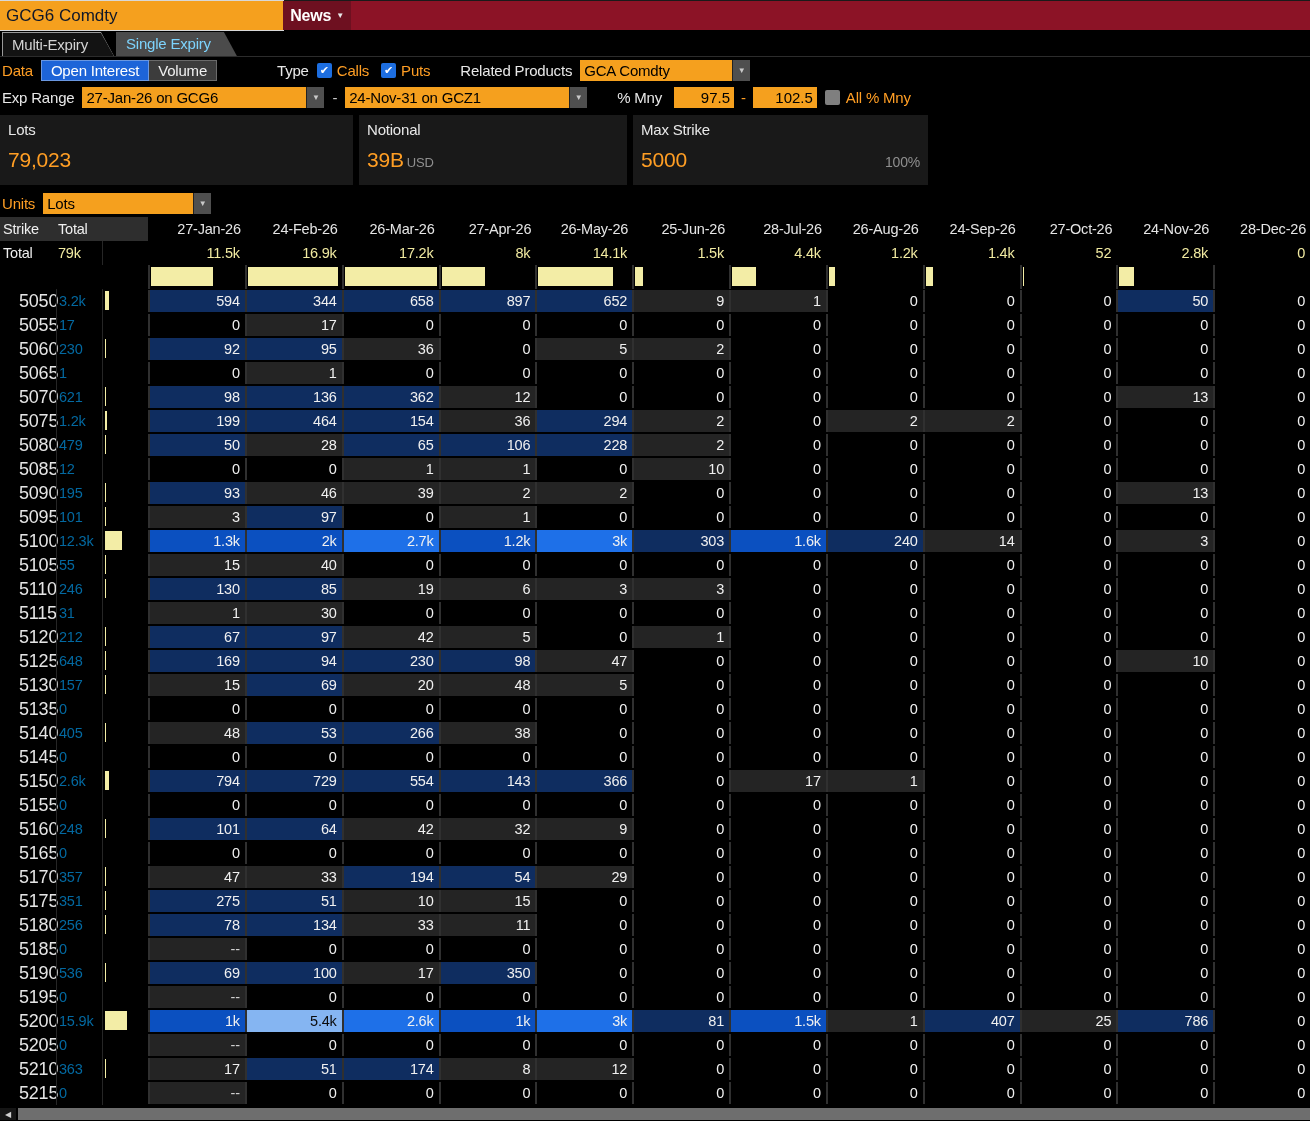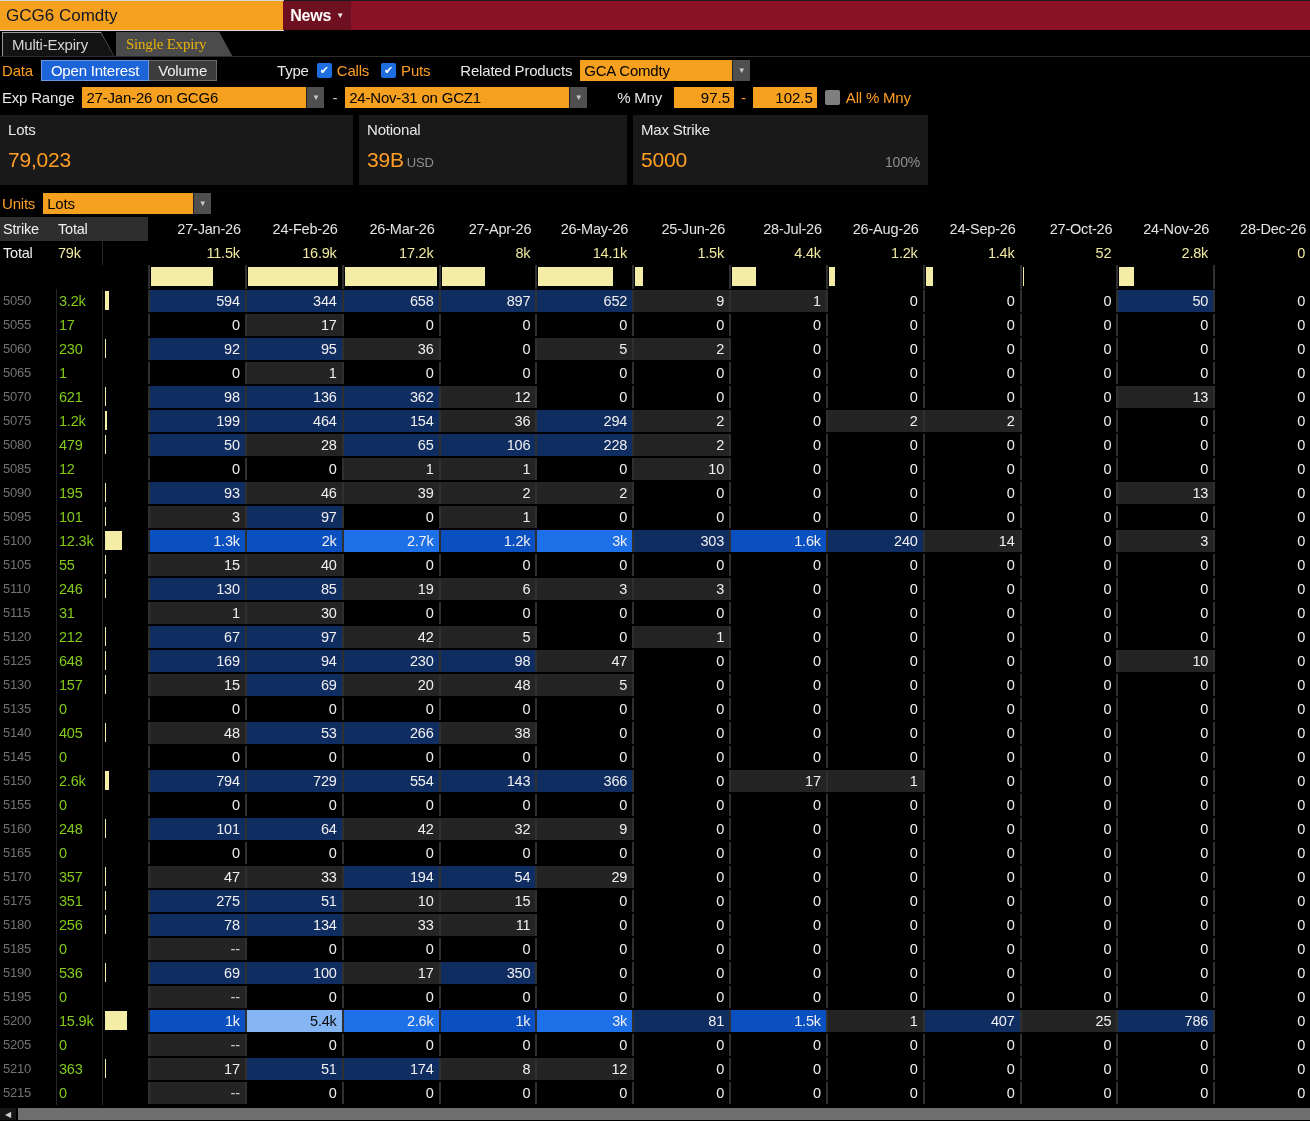--- a/index.html
+++ b/index.html
@@ -13,21 +13,21 @@
              display:flex;align-items:center;justify-content:center;gap:5px;cursor:pointer;}
   .news-menu .arrow{font-size:8px;font-weight:normal;color:#e8e8e8;}
   
   .tab-bar{height:27px;background:#000;display:flex;align-items:flex-end;gap:2px;padding-left:2px;
            border-bottom:1px solid #2c2c2c;box-sizing:border-box;}
   .tab{height:24px;line-height:24px;font-size:15px;cursor:pointer;
        clip-path:polygon(0 0,calc(100% - 13px) 0,100% 100%,0 100%);padding:0 26px 0 10px;}
   .tab.active{background:#9a9a9a;color:#d4d4d4;position:relative;}
   .tab.active .tab-inner{position:absolute;inset:1px 0 0 1px;background:#131313;
        clip-path:polygon(0 0,calc(100% - 13px) 0,100% 100%,0 100%);padding:0 26px 0 9px;line-height:23px;}
-  .tab.inactive{background:#4b4b4b;color:#eab308;font-family:Liberation Serif, serif;}
+  .tab.inactive{background:#4b4b4b;color:#7dd3fc;}
   
   .ctrl-row{height:27px;display:flex;align-items:center;font-size:15px;padding-left:2px;}
   .lbl-orange{color:#ff9e24;}
   .lbl-white{color:#e8e8e8;}
   .btn{height:21px;line-height:20px;padding:0 9px;font-size:15px;cursor:pointer;box-sizing:border-box;}
   .btn.sel{background:#1d64d8;color:#fff;border:1px solid #6a97e0;}
   .btn.unsel{background:#3c3c3c;color:#f0f0f0;border:1px solid #6a6a6a;border-left:none;}
   .chk{width:15px;height:15px;border-radius:2px;display:inline-flex;align-items:center;justify-content:center;
        font-size:11px;color:#fff;cursor:pointer;}
   .chk.on{background:#1d6ee0;}
@@ -47,22 +47,22 @@
   .panel .p-unit{color:#8f8f8f;font-size:13px;margin-left:3px;}
   .panel .p-right{color:#8f8f8f;font-size:14px;margin-left:auto;}
   
   .units-row{height:28px;display:flex;align-items:center;font-size:15px;padding-left:2px;}
   
   .grid-row{display:grid;grid-template-columns:56px 46px 46px repeat(12,1fr);height:24px;}
   .hdr-left{grid-column:1/4;background:#2e2e2e;display:flex;font-size:14.5px;color:#f0f0f0;line-height:24px;}
   .hdr-left .h-strike{width:56px;padding-left:3px;box-sizing:border-box;}
   .hdr-left .h-total{padding-left:2px;}
   .hdr-date{color:#e5e5e5;font-size:14.5px;text-align:right;padding-right:4px;line-height:24px;white-space:nowrap;}
-  .c-strike{color:#737373;font-size:13px;line-height:24px;padding-left:3px;}
-  .c-total{color:#84cc16;font-size:14.5px;line-height:24px;padding-left:2px;border-left:1px solid #262626;}
+  .c-strike{color:#e5e5e5;font-size:18px;line-height:24px;padding-left:19px;}
+  .c-total{color:#0369a1;font-size:14.5px;line-height:24px;padding-left:2px;border-left:1px solid #262626;}
   .c-bar{border-left:1px solid #262626;position:relative;}
   .c-bar .rbar{position:absolute;left:2px;top:2px;height:19px;background:#f3eda6;}
   .c-hbar{position:relative;border-left:2px solid #303030;}
   .c-hbar .hbar{position:absolute;left:1px;top:2px;height:19px;background:#f3eda6;}
   .cell{font-size:14.5px;text-align:right;padding-right:5px;line-height:22px;height:22px;margin:1px 0;
         color:#f0f0f0;border-left:2px solid #303030;box-sizing:border-box;cursor:default;}
   .c-z{background:transparent;}
   .c-g,.c-dash{background:#242424;}
   .c-dash{color:#cfcfcf;}
   .c-n{background:#0f2d60;}

